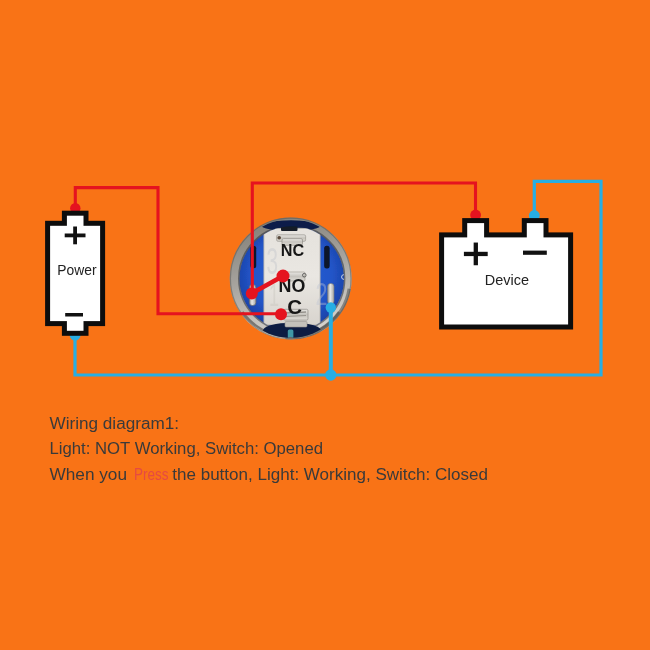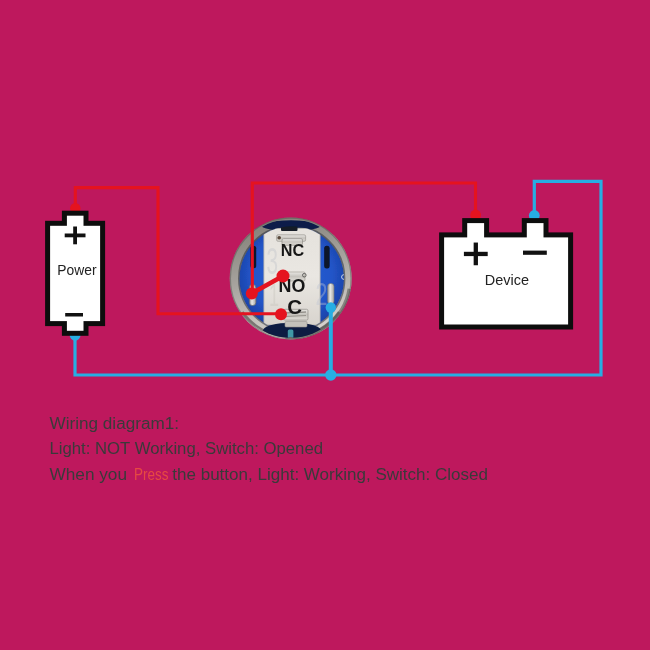--- a/index.html
+++ b/index.html
@@ -1,16 +1,16 @@
 <!DOCTYPE html>
 <html><head>
 <meta charset="utf-8">
 <style>
   html,body{margin:0;padding:0;background:#ffffff;}
-  #page{position:relative;width:650px;height:650px;background:#be185d;font-family:"Liberation Sans",sans-serif;}
+  #page{position:relative;width:650px;height:650px;background:#f97316;font-family:"Liberation Sans",sans-serif;}
 </style>
 </head>
 <body>
 <div id="page">
 <svg width="650" height="650" viewBox="0 0 650 650" xmlns="http://www.w3.org/2000/svg">
   <defs>
     <linearGradient id="ringGrad" x1="0.35" y1="0" x2="0.62" y2="1">
       <stop offset="0" stop-color="#838078"></stop>
       <stop offset="0.45" stop-color="#a7a49f"></stop>
       <stop offset="1" stop-color="#dcd9d3"></stop>

